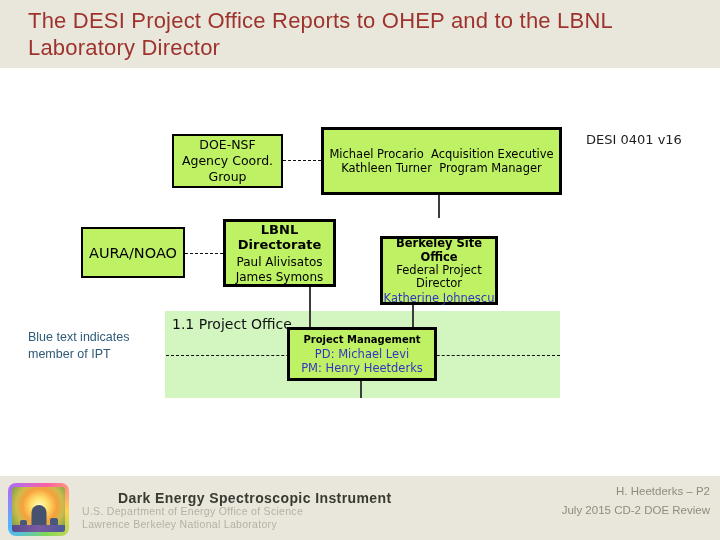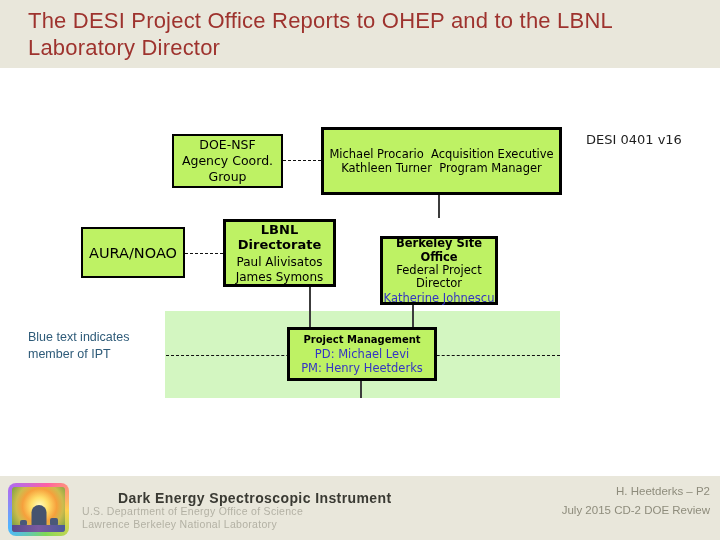--- a/index.html
+++ b/index.html
@@ -97,20 +97,21 @@
 
   <div class="slide-title">The DESI Project Office Reports to OHEP and to the LBNL Laboratory Director</div>
 
   <div class="doc-ref">DESI 0401 v16</div>
 
   <div class="hdash dash-doe-ohep"></div>
   <div class="hdash dash-aura-lbnl"></div>
   <div class="vline v-ohep-bso"></div>
 
   <div class="green-region"></div>
+  <div class="green-label">1.1 Project Office</div>
   <div class="hdash dash-green"></div>
   <div class="vline v-lbnl-pm"></div>
   <div class="vline v-bso-pm"></div>
   <div class="vline v-pm-down"></div>
 
   <div class="box box-doe">
     <div>DOE-NSF</div>
     <div>Agency Coord.</div>
     <div>Group</div>
   </div>

